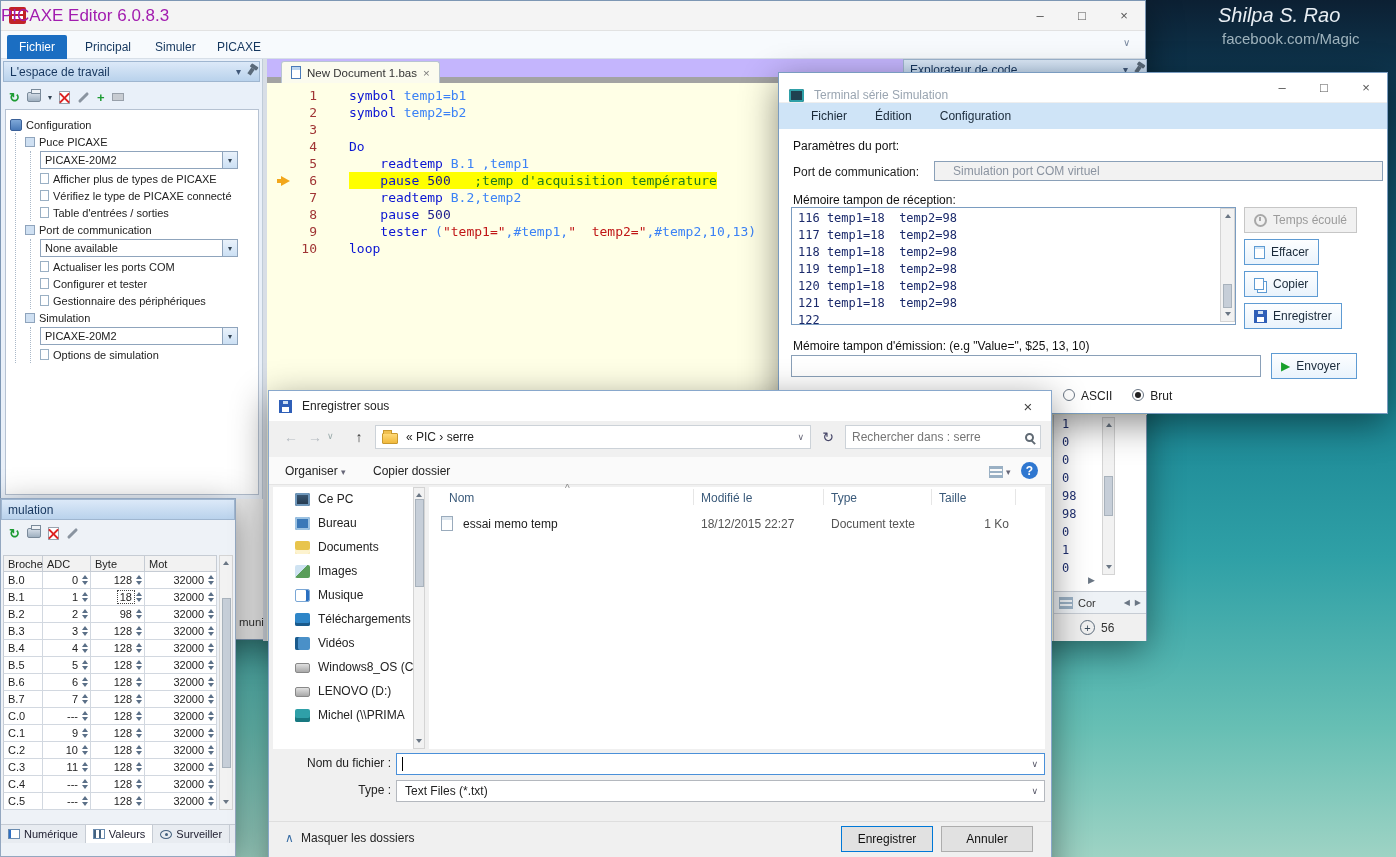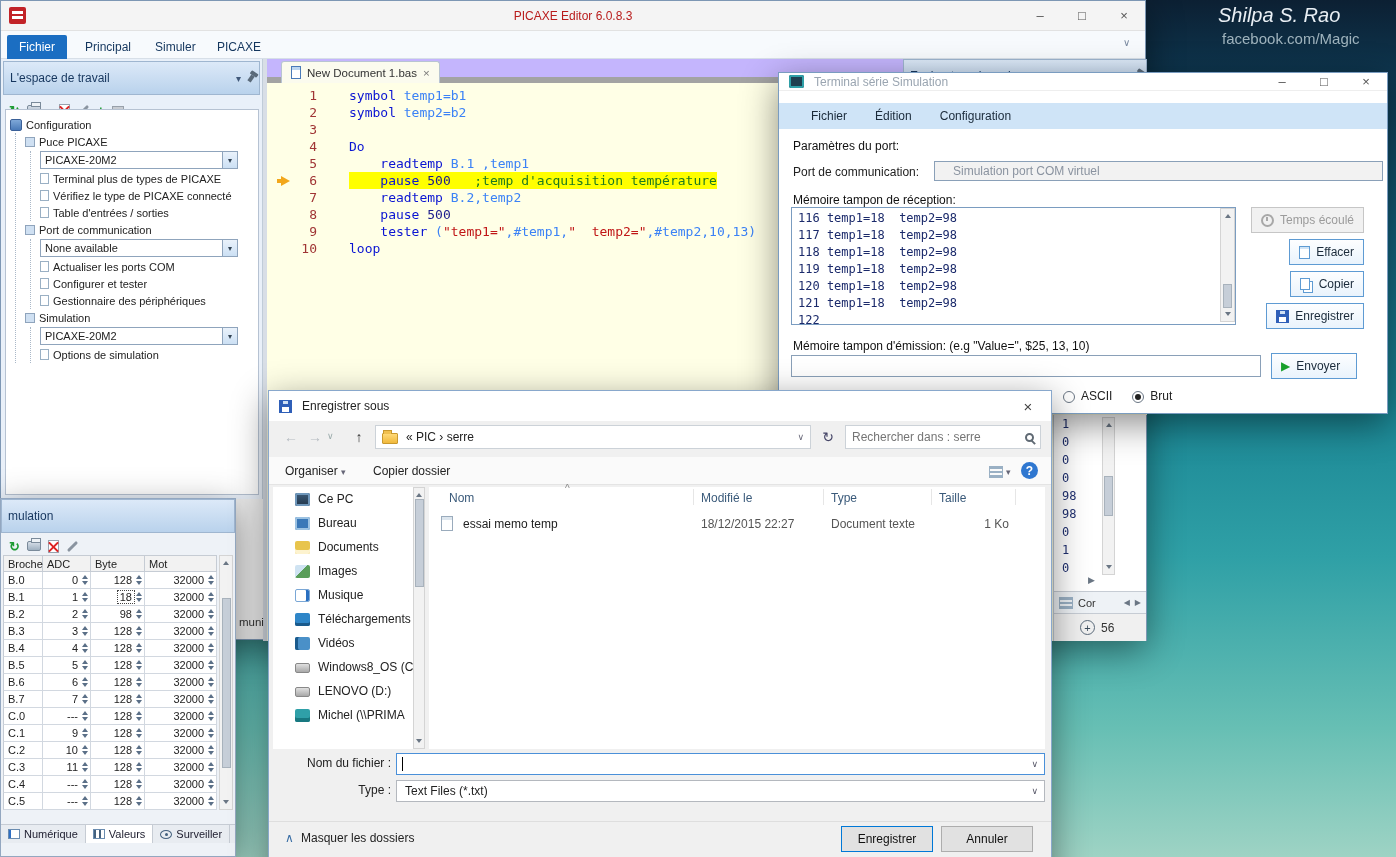--- a/index.html
+++ b/index.html
@@ -6,29 +6,29 @@
 body{font-family:"Liberation Sans",sans-serif;font-size:12px;color:#222}
 .stage{position:relative;width:1396px;height:857px;overflow:hidden;background:#0c2033}
 .r{position:absolute}
 .desk{position:absolute;inset:0;background:linear-gradient(180deg,#0c2033 0%,#0e3750 9%,#13607a 28%,#1b8795 48%,#2fa0a6 65%,#67bfb4 85%,#9ed3c4 100%)}
 .banner1{color:#e9eff4;font-size:20px;font-style:italic;white-space:nowrap}
 .banner2{color:#9fb3bd;font-size:15px;white-space:nowrap}
 .win{position:absolute;box-shadow:0 10px 34px rgba(0,0,0,.45)}
 
 .edwin{background:#f0f0f0;border:1px solid #7d97b4}
 .titlebar{position:absolute;left:0;top:0;right:0;height:30px;background:#f4f4f4;border-bottom:1px solid #e2e2e2;display:flex;align-items:center}
-.apptitle{position:absolute;left:0;right:0;text-align:center;color:#b91c1c;font-size:12px;pointer-events:none}
+.apptitle{position:absolute;left:0;right:0;color:#a21caf;font-size:17px;pointer-events:none}
 .logo{width:17px;height:17px;margin-left:8px;background:#c22327;border-radius:2px;position:relative}
 .logo::after{content:"";position:absolute;left:3px;top:4px;width:11px;height:3px;background:#fff;box-shadow:0 5px 0 #fff}
 .wbtns{margin-left:auto;display:flex;height:100%}
 .wbtn{width:42px;height:100%;display:flex;align-items:center;justify-content:center;color:#555;font-size:13px}
 .ribbon{position:absolute;left:0;top:30px;right:0;height:28px;background:#f7fafd;border-bottom:1px solid #d7dfe8}
 .rtab{position:absolute;top:4px;height:24px;display:flex;align-items:center;justify-content:center;color:#14365e;font-size:12px;padding:0 12px}
 .rtab.act{background:#1b6ec2;color:#fff;border-radius:2px 2px 0 0}
-.phead{height:34px;background:linear-gradient(#dcE9f8,#b9d2ec);border:1px solid #9fb6d0;display:flex;align-items:center;padding:0 6px;color:#16365e}
+.phead{height:21px;background:linear-gradient(#dcE9f8,#b9d2ec);border:1px solid #9fb6d0;display:flex;align-items:center;padding:0 6px;color:#16365e}
 .phico{margin-left:auto;display:flex;gap:8px;align-items:center;color:#41597a;font-size:10px}
 .wspanel{background:#e9f0f9;border-right:1px solid #c0ccd8}
 .wtool{height:26px;display:flex;align-items:center;gap:7px;padding:0 8px}
 .treebox{position:absolute;left:4px;top:50px;width:254px;height:386px;background:#fff;border:1px solid #b6c2d2;padding:6px 4px;font-size:11px;overflow:hidden}
 .titem{height:17px;display:flex;align-items:center;gap:4px;white-space:nowrap}
 .twig{border-left:1px dotted #aab8c8;margin-left:5px;padding-left:9px}
 .wsel{display:flex;align-items:center;height:18px;width:198px;background:#fff;border:1px solid #8fa4bc;margin:1px 0;padding-left:4px;justify-content:space-between;font-size:11px}
 .wsel .dd{width:15px;height:100%;background:linear-gradient(#eaf2fb,#cce0f4);border-left:1px solid #8fa4bc;display:flex;align-items:center;justify-content:center;font-size:8px;color:#345}
 .cfgico{width:12px;height:12px;background:linear-gradient(#7fa8d8,#4a7ab8);border:1px solid #3a6098;border-radius:2px}
 .nodeico{width:10px;height:10px;background:#cfe0f2;border:1px solid #8fa4bc}
@@ -87,21 +87,21 @@
 .gplus{color:#1d9b33;font-weight:bold;font-size:13px}
 .gsq{width:12px;height:8px;background:#c8ccd2;border:1px solid #98a0aa}
 .pin-ic{width:4px;height:7px;background:#5a6a7a;position:relative;transform:rotate(35deg)}
 .pin-ic::before{content:"";position:absolute;top:-4px;left:-2px;width:8px;height:4px;background:#5a6a7a;border-radius:1px}
 .vsb{position:absolute;background:#f2f2f2;border:1px solid #d4d4d4;display:flex;flex-direction:column;align-items:center;justify-content:space-between;padding:2px 0}
 .thumb{width:9px;background:#c6ced8;border:1px solid #a8b2bc}
 .tri-up{width:0;height:0;border:3px solid transparent;border-bottom:4px solid #6a7684}
 .tri-down{width:0;height:0;border:3px solid transparent;border-top:4px solid #6a7684}
 
 .termwin{background:#fff;border:1px solid #7a9cc0}
-.termtitle{position:absolute;left:0;top:0;right:0;height:18px;background:#fff;display:flex;align-items:center;border-bottom:1px solid #eee}
+.termtitle{position:absolute;left:0;top:0;right:0;height:30px;background:#fff;display:flex;align-items:flex-end;border-bottom:1px solid #eee}
 .termico{width:15px;height:13px;margin-left:10px;background:#1f4050;border-radius:2px;box-shadow:inset 0 0 0 2px #2fa0a8}
 .termname{margin-left:10px;color:#9aa5b1}
 .tmenu{position:absolute;left:0;top:30px;right:0;height:26px;background:#cfe4f7;display:flex;align-items:center;gap:28px;padding-left:32px;color:#1a2a3a}
 .blab{font-weight:normal;color:#111}
 .tinput{background:#fff;border:1px solid #8aa0b8;padding:0 18px;display:flex;align-items:center}
 .rxbox{position:absolute;background:#fff;border:1px solid #7a9cc0;font-family:"DejaVu Sans Mono",monospace;font-size:12px;color:#1b2a6b}
 .rxline{height:17px;line-height:17px;padding-left:6px;white-space:pre}
 .tbtn{display:flex;align-items:center;gap:6px;background:linear-gradient(#fdfeff,#e9f3fc);border:1px solid #5e9bd3;padding:3px 9px;font-size:12px;color:#1a2a3a;height:26px}
 .tbtn.dis{background:#f1f1f1;border-color:#c6c6c6;color:#9b9b9b}
 .clock{width:13px;height:13px;border:2px solid #a8a8a8;border-radius:50%;position:relative}
@@ -208,21 +208,21 @@
               <span class="nodeico"></span>
               <span>Puce PICAXE</span>
             </div>
           <div class="twig">
             <div class="wsel">
                 <span>PICAXE-20M2</span>
                 <span class="dd">▾</span>
               </div>
             <div class="titem">
                 <span class="leafico"></span>
-                <span>Terminal plus de types de PICAXE</span>
+                <span>Afficher plus de types de PICAXE</span>
               </div>
             <div class="titem">
                 <span class="leafico"></span>
                 <span>Vérifiez le type de PICAXE connecté</span>
               </div>
             <div class="titem">
                 <span class="leafico"></span>
                 <span>Table d'entrées / sorties</span>
               </div>
           </div>
@@ -796,21 +796,21 @@
           <div class="rxline">120 temp1=18  temp2=98</div>
           <div class="rxline">121 temp1=18  temp2=98</div>
           <div class="rxline">122</div>
         </div>
       <div class="vsb" style="right:0;top:0;width:15px;height:114px">
         <i class="tri-up"></i>
           <div class="thumb" style="height:24px;margin-top:62px"></div>
           <i class="tri-down"></i>
       </div>
     </div>
-    <div class="r" style="left:465px;top:134px;width:120px;display:flex;flex-direction:column;gap:6px;align-items:flex-end">
+    <div class="r" style="left:465px;top:134px;width:120px;display:flex;flex-direction:column;gap:6px;align-items:flex-start">
       <div class="tbtn dis">
           <span class="clock"></span>
           <span>Temps écoulé</span>
         </div>
       <div class="tbtn">
           <span class="page"></span>
           <span>Effacer</span>
         </div>
       <div class="tbtn">
           <span class="copyic"></span>
@@ -820,21 +820,21 @@
           <span class="flp"></span>
           <span>Enregistrer</span>
         </div>
     </div>
     <div class="r blab" style="left:14px;top:266px">Mémoire tampon d'émission: (e.g "Value=", $25, 13, 10)</div>
     <div class="r tinput" style="left:12px;top:282px;width:470px;height:22px"></div>
     <div class="r tbtn" style="left:492px;top:280px;width:86px">
         <span class="playic">▶</span>
         <span>Envoyer</span>
       </div>
-    <div class="r" style="left:284px;top:316px;display:flex;align-items:flex-end;gap:6px">
+    <div class="r" style="left:284px;top:316px;display:flex;align-items:flex-start;gap:6px">
       <span class="radio"></span>
       <span>ASCII</span>
       <span class="radio sel" style="margin-left:14px"></span>
       <span>Brut</span>
     </div>
   </div>
 
   <div class="win dlg" style="left:268px;top:390px;width:784px;height:568px">
     <div class="dlgtitle">
       <span class="flp" style="margin-left:10px"></span>

